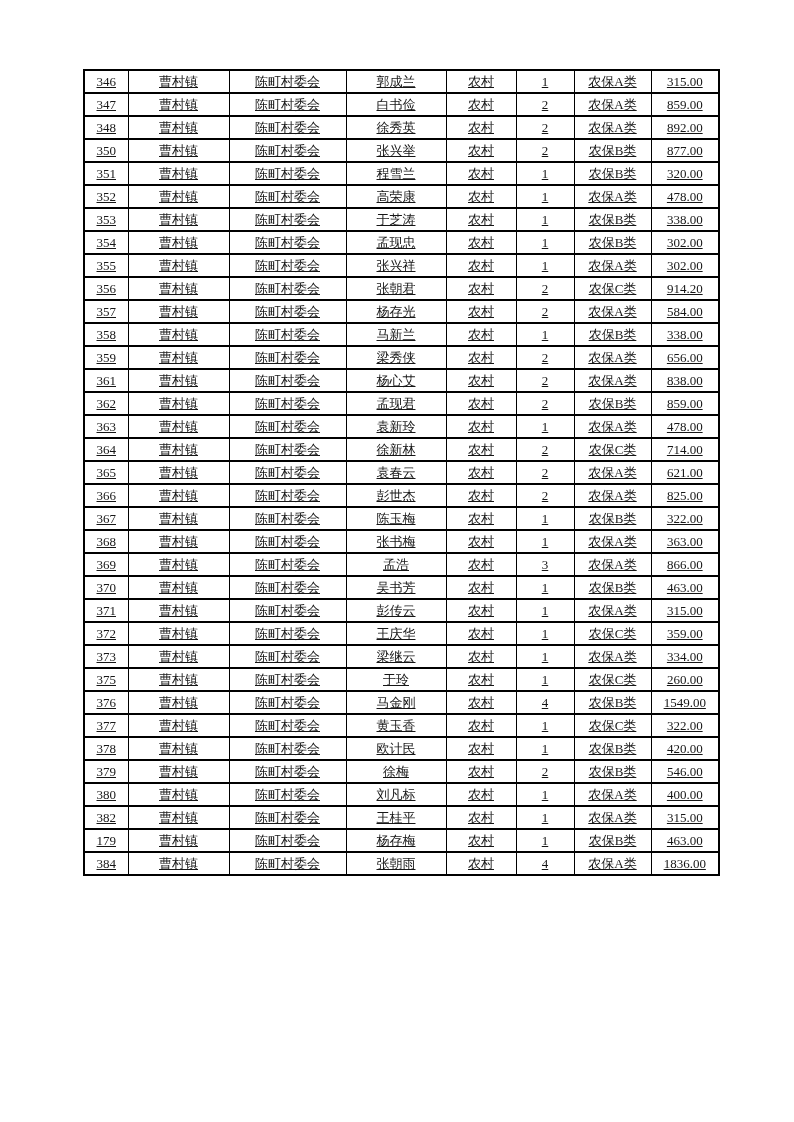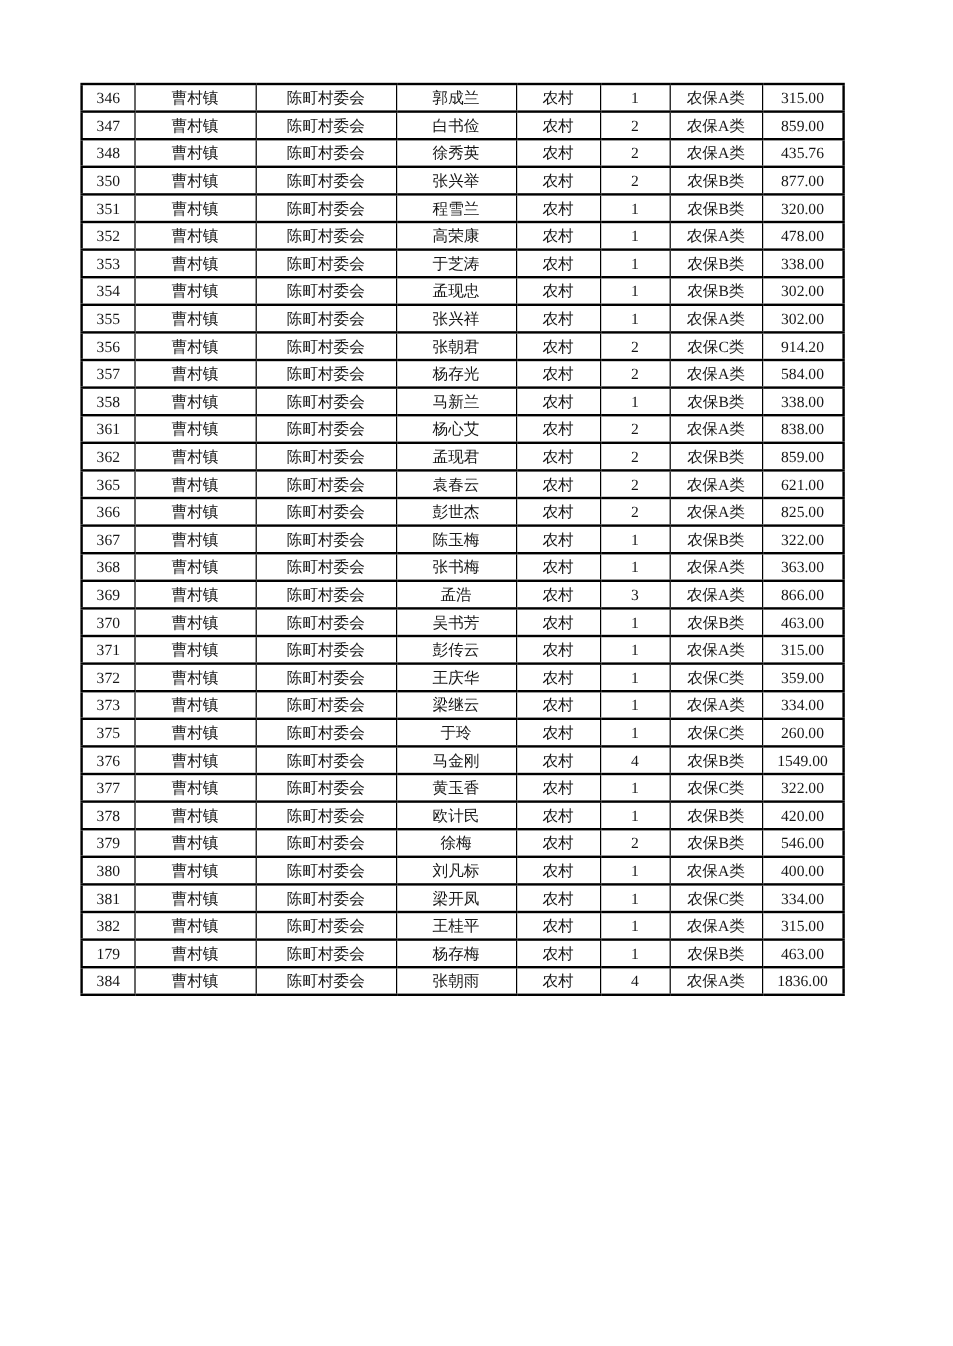--- a/index.html
+++ b/index.html
@@ -11,27 +11,28 @@
     position: relative;
     width: 794px;
     height: 1122px;
     background: #ffffff;
     overflow: hidden;
     font-family: "Liberation Serif", "DejaVu Serif", serif;
     color: #161616;
   }
   table.benefit-table {
     position: absolute;
-    left: 67px;
+    left: 83px;
     top: 69px;
     border-collapse: collapse;
     table-layout: fixed;
     width: 636px;
     border: 2px solid #000000;
     font-size: 13px;
+    text-decoration: underline;
   }
   table.benefit-table td {
     border-left: 1px solid #000000;
     border-right: 1px solid #000000;
     border-top: 2px solid #000000;
     border-bottom: 2px solid #000000;
     height: 21px;            
     padding: 0;
     text-align: center;
     vertical-align: middle;
@@ -85,21 +86,21 @@
           <td>859.00</td>
         </tr>
         <tr>
           <td>348</td>
           <td>曹村镇</td>
           <td>陈町村委会</td>
           <td>徐秀英</td>
           <td>农村</td>
           <td>2</td>
           <td>农保A类</td>
-          <td>435.76</td>
+          <td>892.00</td>
         </tr>
         <tr>
           <td>350</td>
           <td>曹村镇</td>
           <td>陈町村委会</td>
           <td>张兴举</td>
           <td>农村</td>
           <td>2</td>
           <td>农保B类</td>
           <td>877.00</td>
@@ -178,38 +179,68 @@
           <td>358</td>
           <td>曹村镇</td>
           <td>陈町村委会</td>
           <td>马新兰</td>
           <td>农村</td>
           <td>1</td>
           <td>农保B类</td>
           <td>338.00</td>
         </tr>
         <tr>
+          <td>359</td>
+          <td>曹村镇</td>
+          <td>陈町村委会</td>
+          <td>梁秀侠</td>
+          <td>农村</td>
+          <td>2</td>
+          <td>农保A类</td>
+          <td>656.00</td>
+        </tr>
+        <tr>
           <td>361</td>
           <td>曹村镇</td>
           <td>陈町村委会</td>
           <td>杨心艾</td>
           <td>农村</td>
           <td>2</td>
           <td>农保A类</td>
           <td>838.00</td>
         </tr>
         <tr>
           <td>362</td>
           <td>曹村镇</td>
           <td>陈町村委会</td>
           <td>孟现君</td>
           <td>农村</td>
           <td>2</td>
           <td>农保B类</td>
           <td>859.00</td>
+        </tr>
+        <tr>
+          <td>363</td>
+          <td>曹村镇</td>
+          <td>陈町村委会</td>
+          <td>袁新玲</td>
+          <td>农村</td>
+          <td>1</td>
+          <td>农保A类</td>
+          <td>478.00</td>
+        </tr>
+        <tr>
+          <td>364</td>
+          <td>曹村镇</td>
+          <td>陈町村委会</td>
+          <td>徐新林</td>
+          <td>农村</td>
+          <td>2</td>
+          <td>农保C类</td>
+          <td>714.00</td>
         </tr>
         <tr>
           <td>365</td>
           <td>曹村镇</td>
           <td>陈町村委会</td>
           <td>袁春云</td>
           <td>农村</td>
           <td>2</td>
           <td>农保A类</td>
           <td>621.00</td>
@@ -346,30 +377,20 @@
         </tr>
         <tr>
           <td>380</td>
           <td>曹村镇</td>
           <td>陈町村委会</td>
           <td>刘凡标</td>
           <td>农村</td>
           <td>1</td>
           <td>农保A类</td>
           <td>400.00</td>
-        </tr>
-        <tr>
-          <td>381</td>
-          <td>曹村镇</td>
-          <td>陈町村委会</td>
-          <td>梁开凤</td>
-          <td>农村</td>
-          <td>1</td>
-          <td>农保C类</td>
-          <td>334.00</td>
         </tr>
         <tr>
           <td>382</td>
           <td>曹村镇</td>
           <td>陈町村委会</td>
           <td>王桂平</td>
           <td>农村</td>
           <td>1</td>
           <td>农保A类</td>
           <td>315.00</td>

